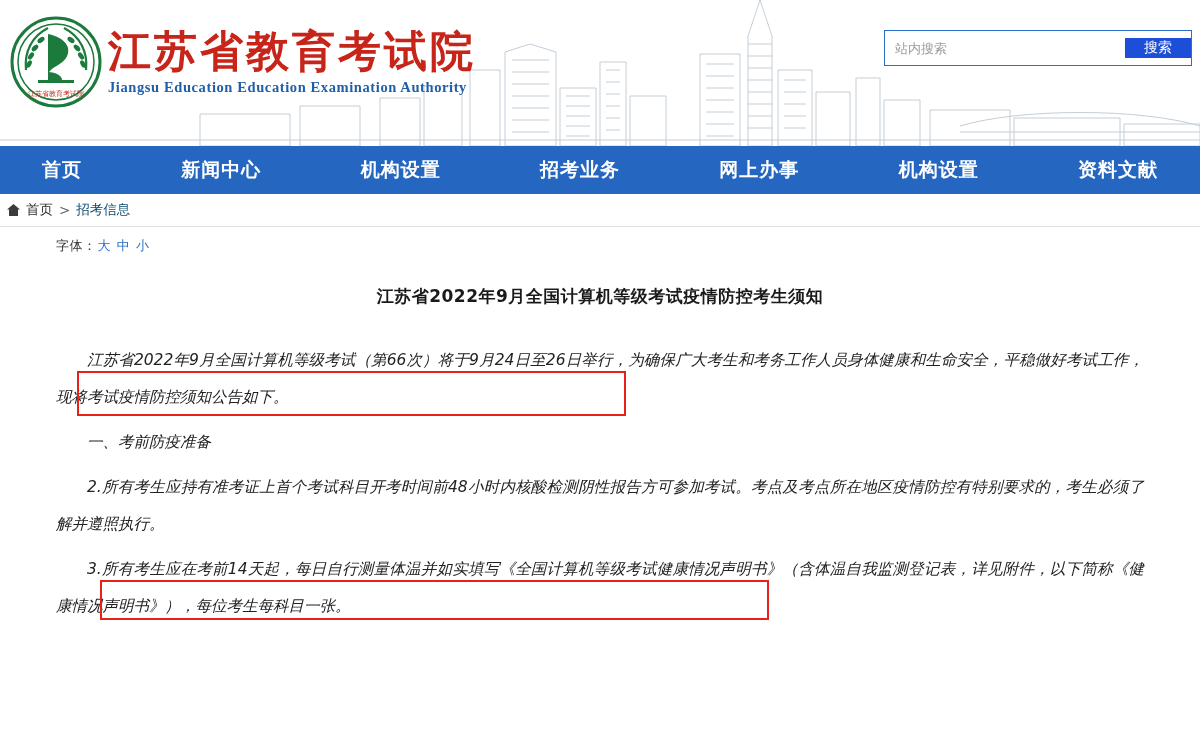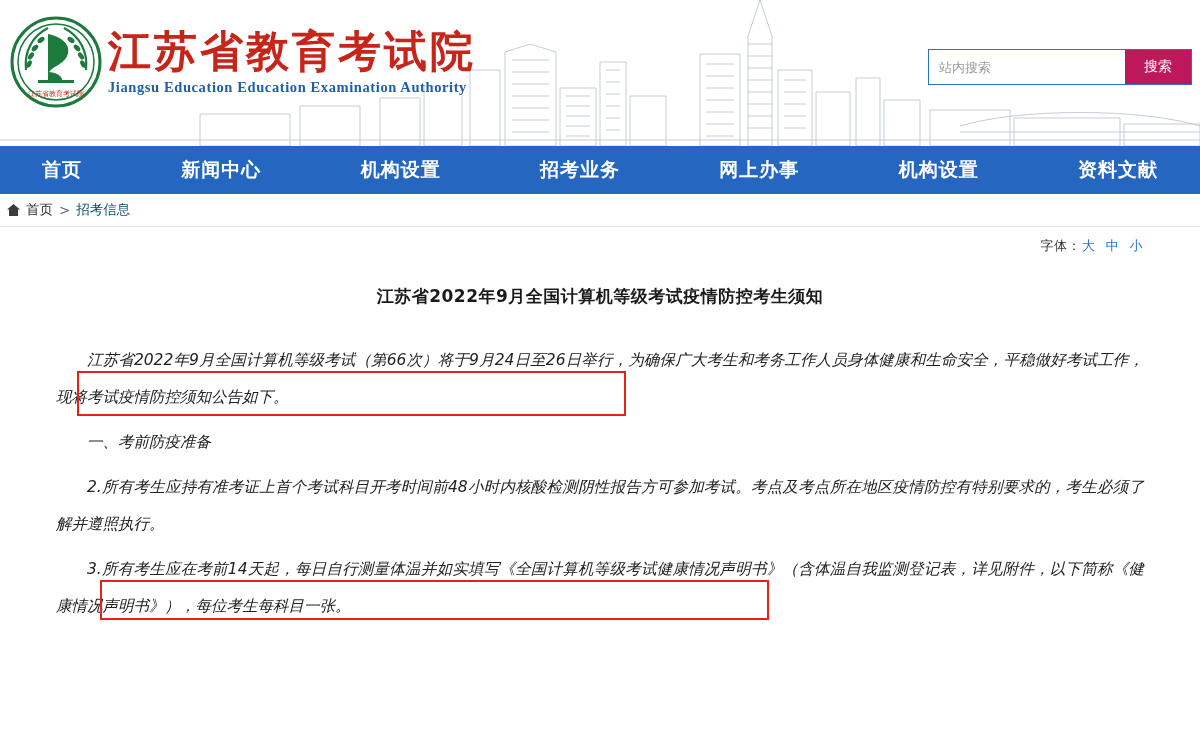--- a/index.html
+++ b/index.html
@@ -61,42 +61,43 @@
     font-weight: bold;
     color: #1f5ea8;
     letter-spacing: 0.6px;
     white-space: nowrap;
   }
 
   
   .search-box {
     position: absolute;
     right: 8px;
-    top: 49px;
+    top: 30px;
     display: flex;
     border: 1px solid #2a6fc9;
     background: #fff;
     height: 36px;
-    width: 264px;
+    width: 308px;
     box-sizing: border-box;
+    align-items: center;
   }
   .search-input {
     border: 0;
     outline: none;
     flex: 1;
     padding: 0 10px;
     font-size: 13px;
     color: #333;
     font-family: "DejaVu Sans", sans-serif;
     background: #fff;
   }
   .search-input::placeholder { color: #9b9b9b; }
   .search-btn {
     width: 66px;
-    background: #be185d;
+    background: #1d4ed8;
     color: #fff;
     border: 0;
     font-size: 14px;
     font-family: "DejaVu Sans", sans-serif;
     cursor: pointer;
   }
 
   
   .nav {
     height: 48px;
@@ -137,24 +138,23 @@
   .crumb-link { color: #0c4a6e; text-decoration: none; }
 
   
   .content {
     position: relative;
     padding: 0 56px 0 56px;
   }
   .fontsize-row {
     margin-top: 10px;
     font-size: 13px;
-    font-family: Liberation Mono, monospace;
+    font-family: Liberation Serif, serif;
     color: #333;
     letter-spacing: 0.5px;
-    text-align: right;
   }
   .fs-opt { color: #2a6fc9; cursor: pointer; margin: 0 1px; }
 
   .article-title {
     margin-top: 30px;
     text-align: center;
     font-family: "DejaVu Sans", sans-serif;
     font-size: 17px;
     font-weight: bold;
     color: #1a1a1a;

